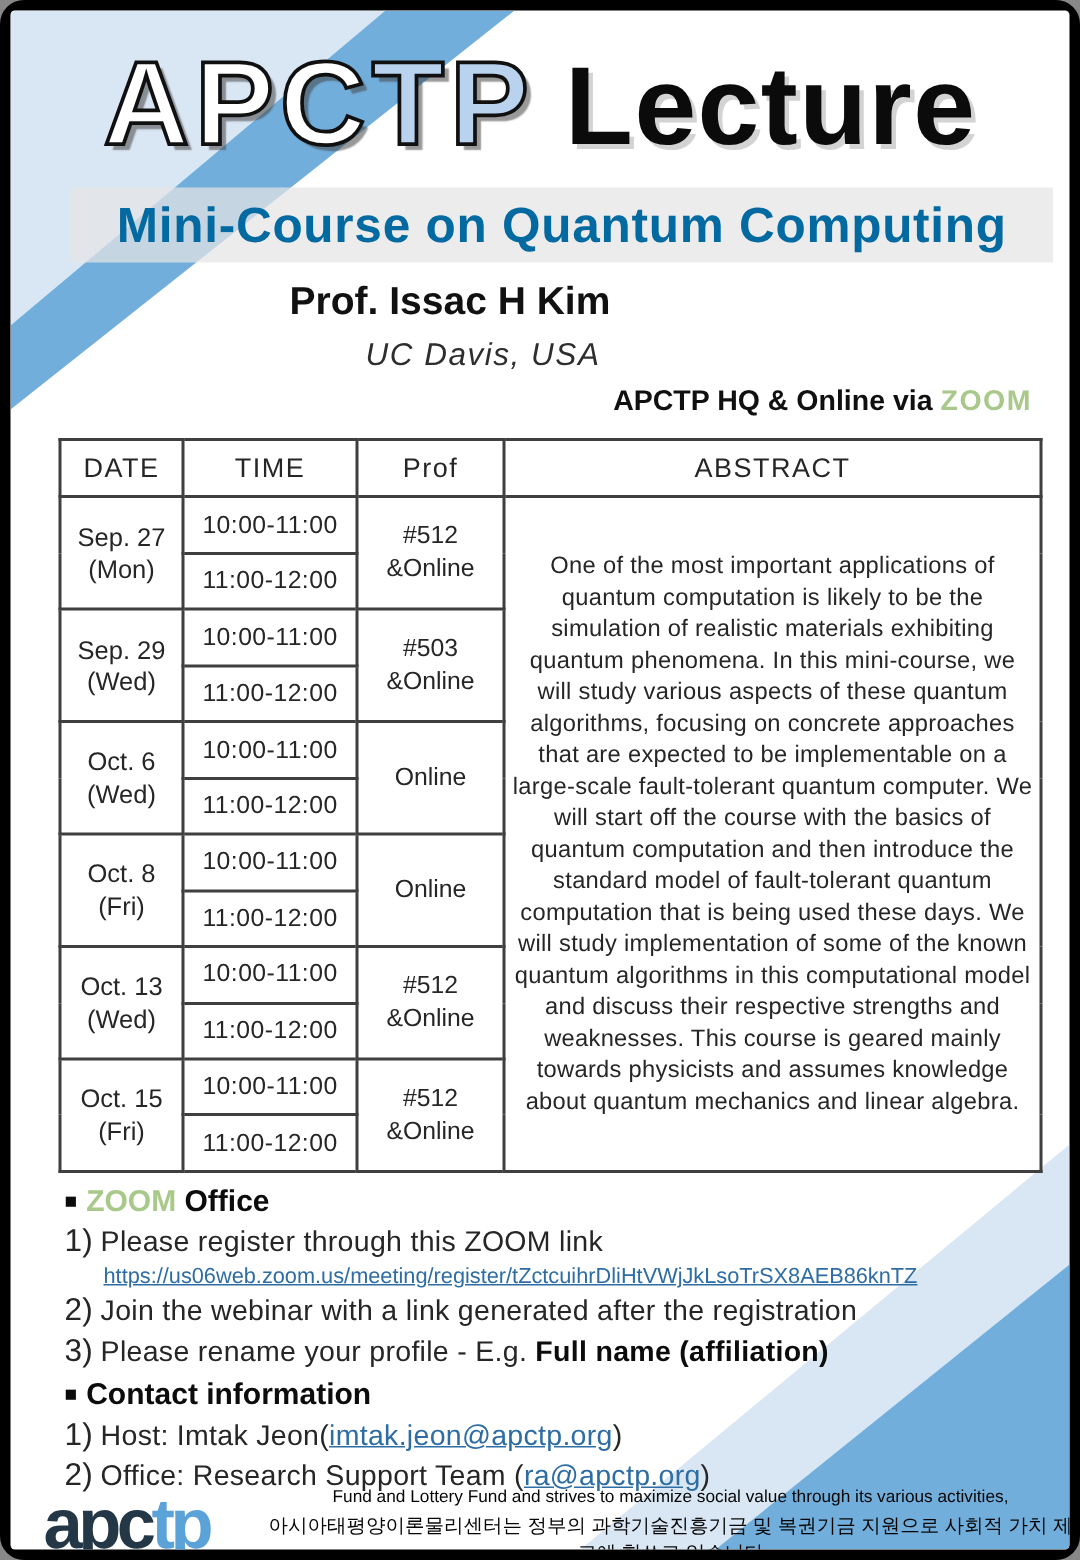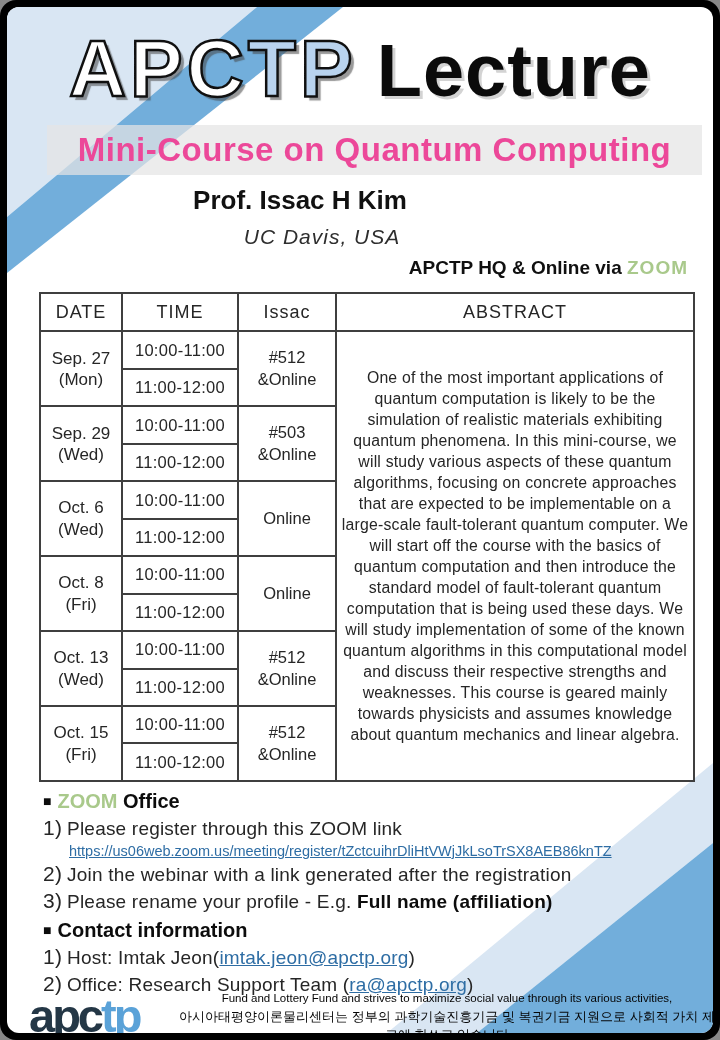--- a/index.html
+++ b/index.html
@@ -1,31 +1,31 @@
 <!DOCTYPE html>
 <html><head>
 <meta charset="utf-8">
 <style>
   html,body{margin:0;padding:0;background:#888;}
   .frame{width:720px;height:1040px;background:#000;border-radius:16px;padding:7px;box-sizing:border-box;font-family:"Liberation Sans",sans-serif;}
-  .poster{position:relative;width:100%;height:100%;background:#fff;border-radius:12px;overflow:hidden;}
+  .poster{position:relative;width:100%;height:100%;background:#fff;border-radius:3px;overflow:hidden;}
   .stripe{position:absolute;z-index:0;}
   .stripe.pale-top{left:0;top:0;width:400px;height:300px;background:#d9e6f3;clip-path:polygon(0 0,250px 0,0 210px);}
   .stripe.blue-top{left:0;top:0;width:400px;height:300px;background:#72aedb;clip-path:polygon(250px 0,336px 0,0 266px,0 210px);}
   .stripe.pale-bot{right:0;bottom:0;width:706px;height:1026px;background:#d9e6f3;clip-path:polygon(706px 756px,706px 836px,470px 1026px,380px 1026px);}
   .stripe.blue-bot{right:0;bottom:0;width:706px;height:1026px;background:#72aedb;clip-path:polygon(706px 836px,706px 1026px,470px 1026px);}
   .z{position:absolute;z-index:1;}
 
   .title-row{left:0;top:16px;width:100%;display:flex;justify-content:center;align-items:baseline;gap:20px;}
   .apctp-big{font-size:79px;font-weight:bold;letter-spacing:4px;color:#fff;-webkit-text-stroke:2.5px #101010;text-shadow:4px 4px 1px rgba(70,70,70,0.55);}
   .apctp-big .lt-blue{color:#b9d3ee;}
   .lecture-big{font-size:74px;font-weight:bold;color:#0b0b0b;letter-spacing:1px;text-shadow:3px 3px 0 rgba(130,130,130,0.35);}
 
   .course-bar{left:40px;top:118px;width:655px;height:50px;background:rgba(229,229,229,0.72);display:flex;align-items:center;justify-content:center;box-sizing:border-box;}
-  .course-bar span{font-size:33px;font-weight:bold;color:#ec4899;letter-spacing:0.5px;}
+  .course-bar span{font-size:33px;font-weight:bold;color:#0369a1;letter-spacing:0.5px;}
 
   .speaker-wrap{left:0;top:178px;width:532px;text-align:center;padding-left:27px;}
   .speaker{font-size:26px;font-weight:bold;color:#111;}
   .affil{margin-top:9px;font-size:21px;font-style:italic;color:#2e2e2e;letter-spacing:1px;margin-left:44px;}
 
   .venue{top:250px;right:25px;font-size:19px;font-weight:bold;color:#101010;}
   .venue .zoom-green{color:#a9c98b;letter-spacing:1px;}
 
   table.sched{position:absolute;z-index:1;left:32px;top:285px;width:654px;height:490px;border-collapse:collapse;table-layout:fixed;}
   table.sched th,table.sched td{border:2px solid #3f3f3f;color:#262626;font-weight:normal;text-align:center;vertical-align:middle;padding:4px;}
@@ -90,21 +90,21 @@
       <colgroup>
           <col class="c-date">
           <col class="c-time">
           <col class="c-place">
           <col class="c-abs">
         </colgroup>
       <tbody>
           <tr class="hdr">
         <th>DATE</th>
         <th>TIME</th>
-        <th>Issac</th>
+        <th>Prof</th>
         <th>ABSTRACT</th>
       </tr>
 
       <tr class="sub">
         <td class="date" rowspan="2"><span>Sep. 27</span><br><span>(Mon)</span></td>
         <td class="time">10:00-11:00</td>
         <td class="place" rowspan="2">#512
 &amp;Online</td>
         <td class="abstract" rowspan="12">One of the most important applications of quantum computation is likely to be the simulation of realistic materials exhibiting quantum phenomena. In this mini-course, we will study various aspects of these quantum algorithms, focusing on concrete approaches that are expected to be implementable on a large-scale fault-tolerant quantum computer. We will start off the course with the basics of quantum computation and then introduce the standard model of fault-tolerant quantum computation that is being used these days. We will study implementation of some of the known quantum algorithms in this computational model and discuss their respective strengths and weaknesses. This course is geared mainly towards physicists and assumes knowledge about quantum mechanics and linear algebra.</td>
       </tr>

